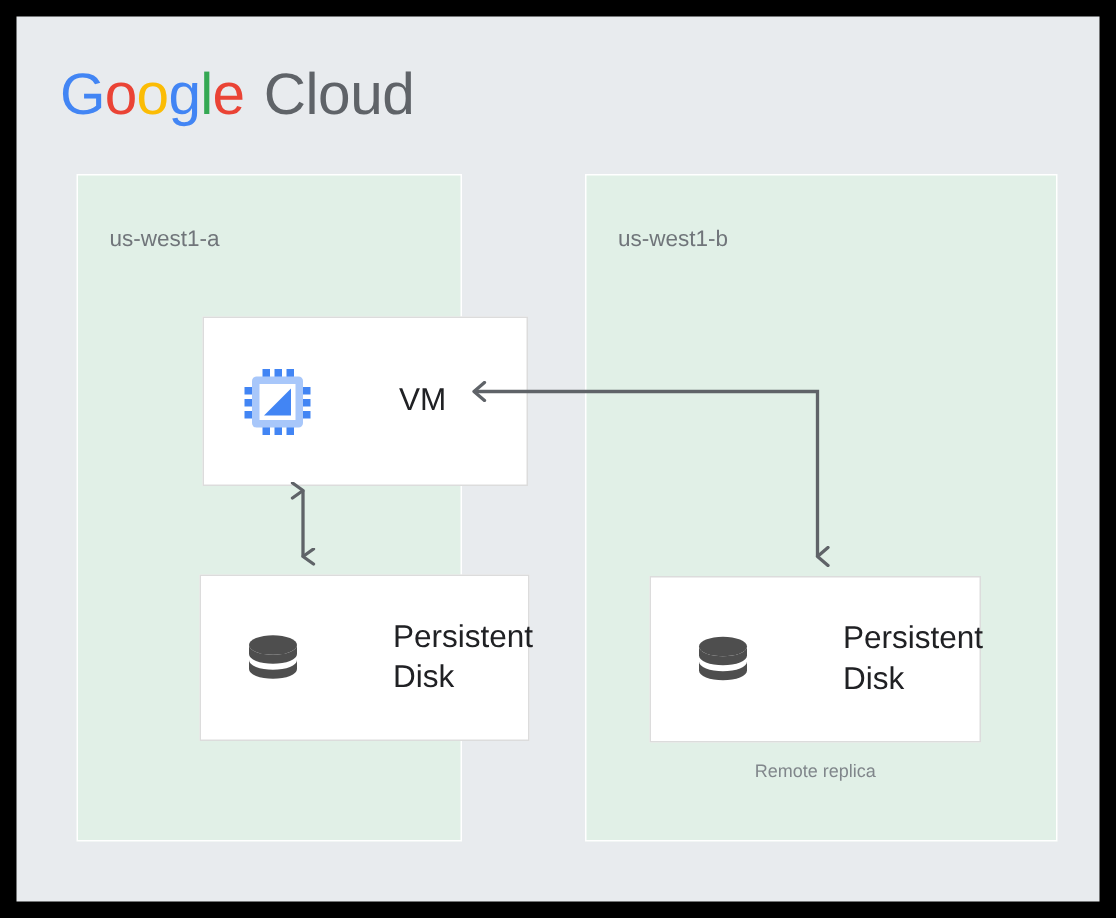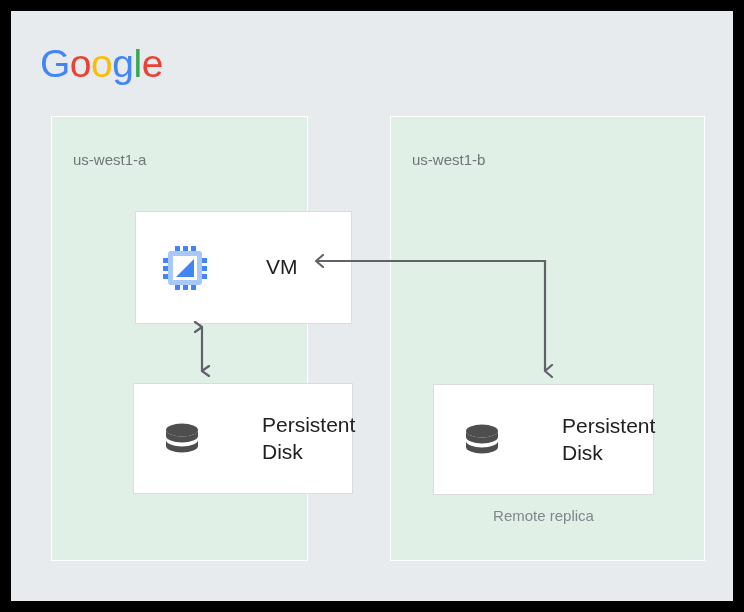--- a/index.html
+++ b/index.html
@@ -115,21 +115,21 @@
     color: #202124;
     line-height: 1.28;
     margin-left: 18px;
   }
   .box-label.two-line {
     max-width: 120px;
   }
 
   .caption {
     position: absolute;
-    font-size: 15px;
+    font-size: 12px;
     color: #80868b;
     text-align: center;
     width: 221px;
     left: 42px;
     top: 390px;
   }
 
   
   .cpu-icon {
     position: relative;
@@ -160,20 +160,21 @@
 
 <div id="canvas">
 
   <div id="logo">
     <span class="logo-word" style="color: rgb(66, 133, 244);">G</span>
     <span class="logo-word o1" style="color: rgb(234, 67, 53);">o</span>
     <span class="logo-word o2" style="color: rgb(251, 188, 5);">o</span>
     <span class="logo-word g2" style="color: rgb(66, 133, 244);">g</span>
     <span class="logo-word l1" style="color: rgb(52, 168, 83);">l</span>
     <span class="logo-word e1" style="color: rgb(234, 67, 53);">e</span>
+    <span class="cloud-word" style="color: rgb(95, 99, 104);">Cloud</span>
   </div>
 
   <div class="zone" id="zone-a">
     <div class="zone-label">us-west1-a</div>
 
     <div class="res-box" id="vm-box">
       <span class="cpu-icon">
         <svg width="46" height="46" viewBox="0 0 46 46">
 
           <rect x="13" y="1" width="5" height="7" fill="#4285f4"></rect>

